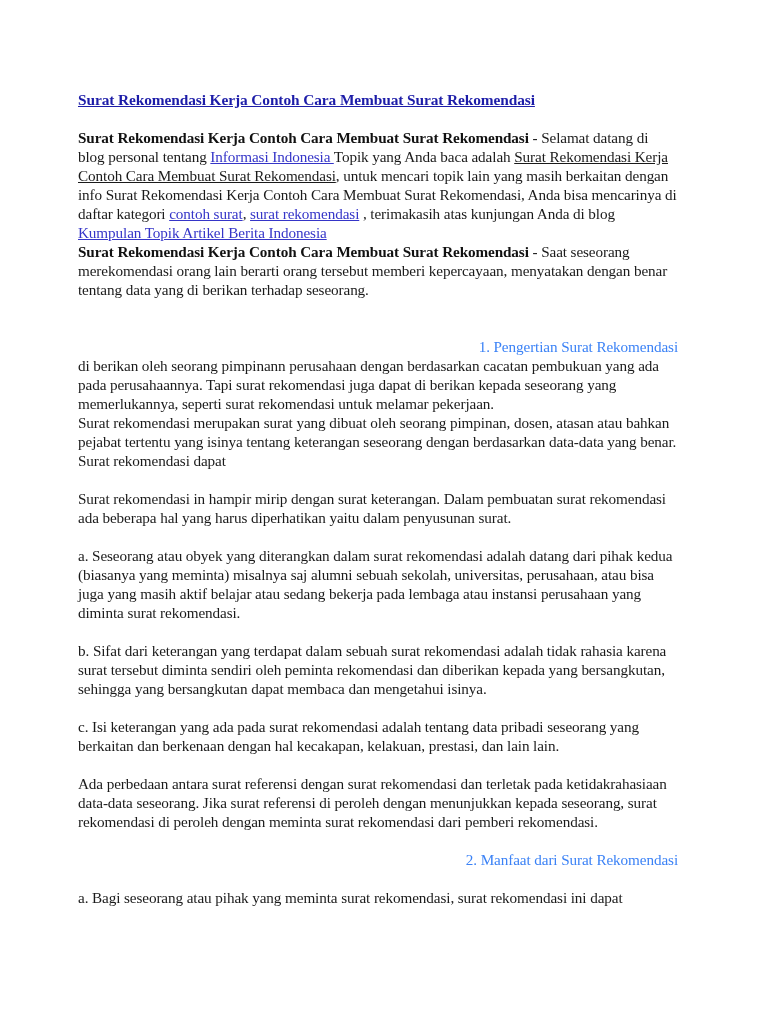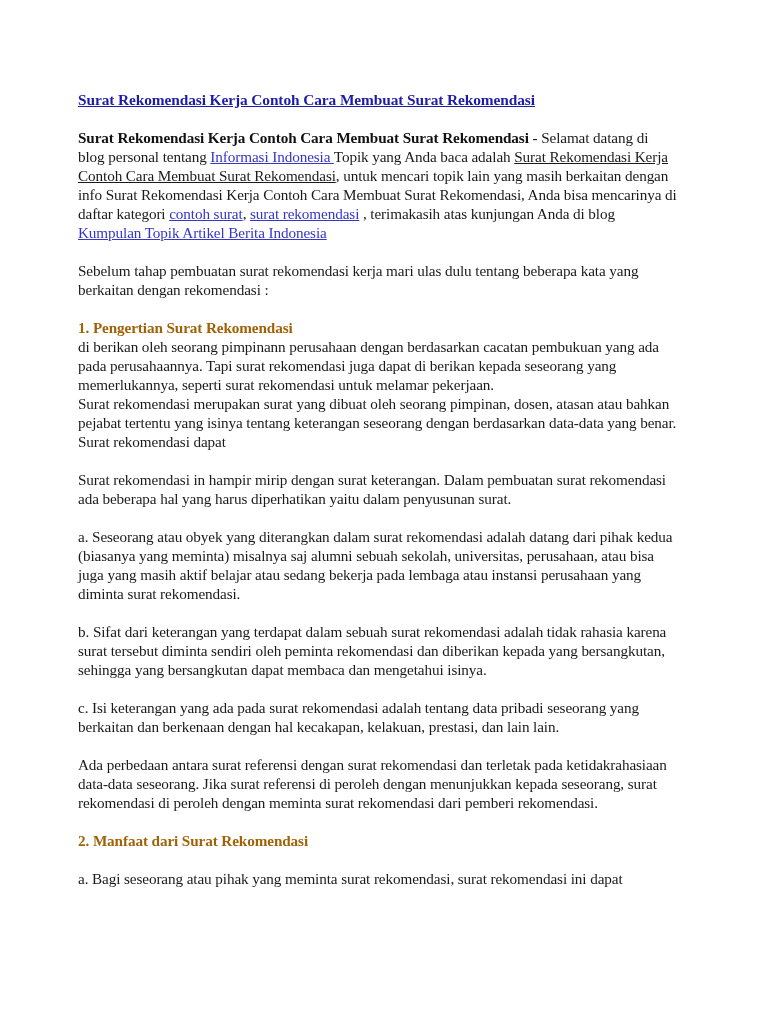--- a/index.html
+++ b/index.html
@@ -43,37 +43,38 @@
     }
     a.link-dark {
       color: #1a1a1a;
       text-decoration: underline;
     }
     b {
       font-weight: bold;
       color: #111;
     }
     .heading {
-      font-weight: bold;
-      color: #a16207;
+      font-weight: normal;
+      color: #3b82f6;
+      text-align: right;
     }
   </style>
 </head>
 <body>
 
 <div class="page">
 
   <a class="title" href="#">Surat Rekomendasi Kerja Contoh Cara Membuat Surat Rekomendasi</a>
 
   <p><b>Surat Rekomendasi Kerja Contoh Cara Membuat Surat Rekomendasi</b><span> - Selamat datang di blog personal tentang </span><a class="link" href="#">Informasi Indonesia </a><span>Topik yang Anda baca adalah </span><a class="link-dark" href="#">Surat Rekomendasi Kerja Contoh Cara Membuat Surat Rekomendasi</a><span>, untuk mencari topik lain yang masih berkaitan dengan info Surat Rekomendasi Kerja Contoh Cara Membuat Surat Rekomendasi, Anda bisa mencarinya di daftar kategori </span><a class="link" href="#">contoh surat</a><span>, </span><a class="link" href="#">surat rekomendasi</a><span> , terimakasih atas kunjungan Anda di blog </span><a class="link" href="#">Kumpulan Topik Artikel Berita Indonesia</a></p>
 
+  <p><b>Surat Rekomendasi Kerja Contoh Cara Membuat Surat Rekomendasi</b><span> - Saat seseorang merekomendasi orang lain berarti orang tersebut memberi kepercayaan, menyatakan dengan benar tentang data yang di berikan terhadap seseorang.</span></p>
 
   <div class="gap"></div>
 
-  <p>Sebelum tahap pembuatan surat rekomendasi kerja mari ulas dulu tentang beberapa kata yang berkaitan dengan rekomendasi :</p>
 
   <div class="gap"></div>
 
   <p class="heading">1. Pengertian Surat Rekomendasi</p>
   <p>di berikan oleh seorang pimpinann perusahaan dengan berdasarkan cacatan pembukuan yang ada pada perusahaannya. Tapi surat rekomendasi juga dapat di berikan kepada seseorang yang memerlukannya, seperti surat rekomendasi untuk melamar pekerjaan.</p>
   <p>Surat rekomendasi merupakan surat yang dibuat oleh seorang pimpinan, dosen, atasan atau bahkan pejabat tertentu yang isinya tentang keterangan seseorang dengan berdasarkan data-data yang benar. Surat rekomendasi dapat</p>
 
   <div class="gap"></div>
 
   <p>Surat rekomendasi in hampir mirip dengan surat keterangan. Dalam pembuatan surat rekomendasi ada beberapa hal yang harus diperhatikan yaitu dalam penyusunan surat.</p>

